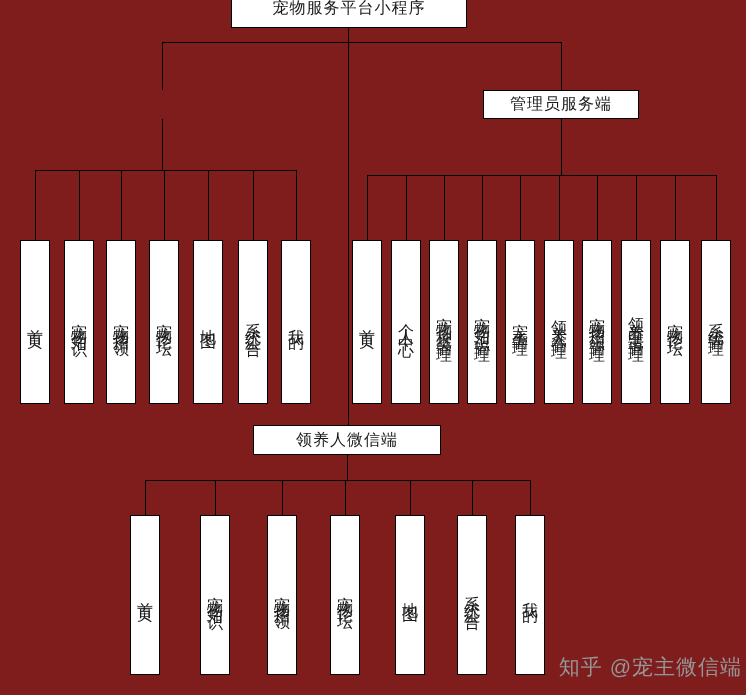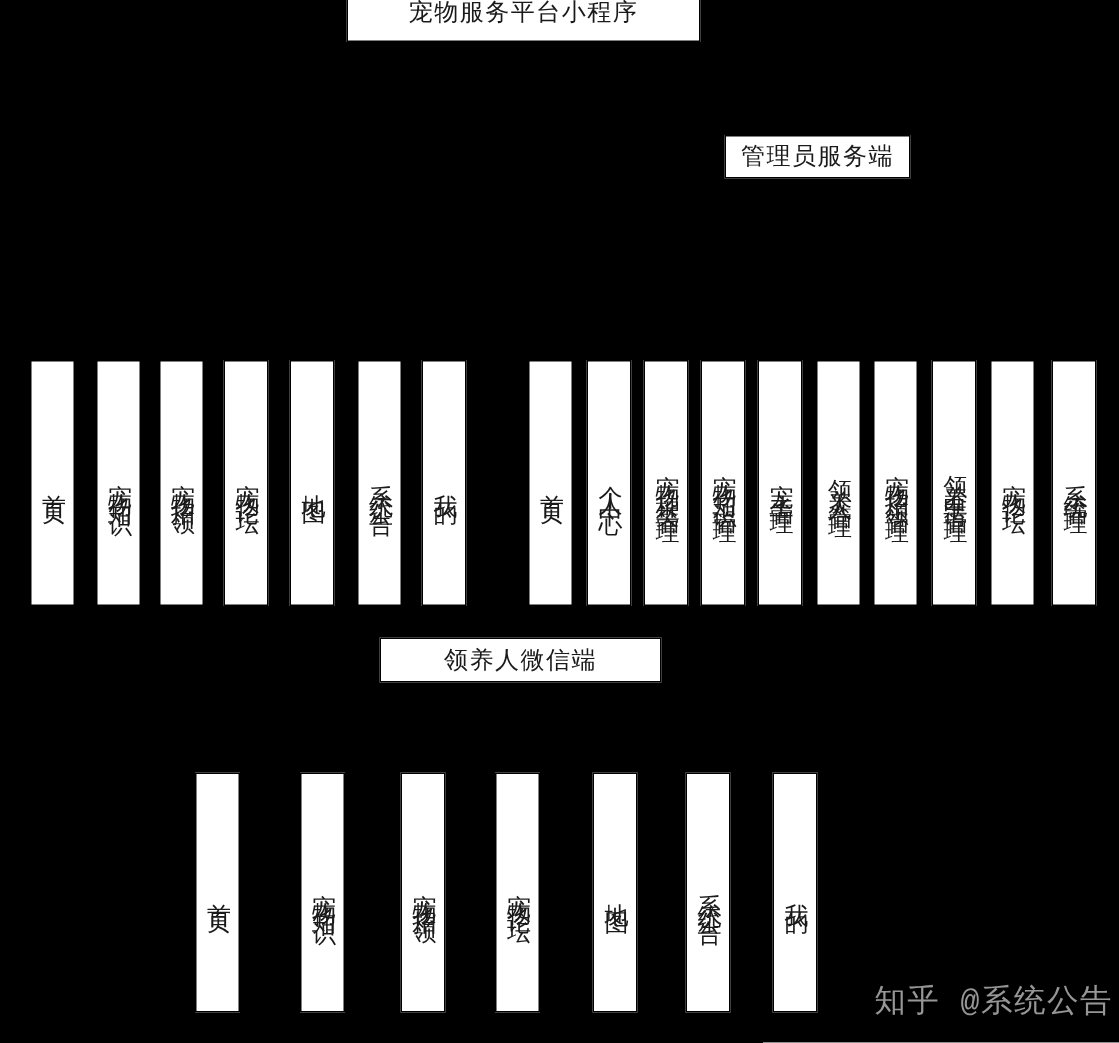--- a/index.html
+++ b/index.html
@@ -5,23 +5,22 @@
   * { margin: 0; padding: 0; box-sizing: border-box; }
   html, body { background: #ffffff; }
   body {
     font-family: "Liberation Sans", "DejaVu Sans", sans-serif;
     color: #1a1a1a;
   }
   .canvas {
     position: relative;
     width: 746px;
     height: 695px;
-    background: #000000;
+    background: #7f1d1d;
     overflow: hidden;
-    font-family: Liberation Mono, monospace;
   }
   .lines {
     position: absolute;
     left: 0; top: 0;
     width: 746px; height: 695px;
     pointer-events: none;
   }
   .hbox {
     position: absolute;
     border: 1px solid #000;
@@ -104,21 +103,21 @@
     <line x1="410" y1="480" x2="410" y2="515"></line>
     <line x1="472" y1="480" x2="472" y2="515"></line>
     <line x1="530" y1="480" x2="530" y2="515"></line>
   </svg>
 
   <div class="hbox" style="left:231px; top:-11px; width:236px; height:39px;">
     <span>宠物服务平台小程序</span>
   </div>
 
 
-  <div class="hbox" style="left:483px; top:90px; width:124px; height:29px;">
+  <div class="hbox" style="left:483px; top:90px; width:156px; height:29px;">
     <span>管理员服务端</span>
   </div>
 
   <div class="hbox" style="left:253px; top:425px; width:188px; height:30px;">
     <span>领养人微信端</span>
   </div>
 
   <div class="vbox" style="left:20px; top:240px; width:30px; height:164px;">
     <span class="vtext">首页</span>
   </div>
@@ -187,15 +186,15 @@
   <div class="vbox" style="left:395px; top:515px; width:30px; height:160px;">
     <span class="vtext">地图</span>
   </div>
   <div class="vbox" style="left:457px; top:515px; width:30px; height:160px;">
     <span class="vtext">系统公告</span>
   </div>
   <div class="vbox" style="left:515px; top:515px; width:30px; height:160px;">
     <span class="vtext">我的</span>
   </div>
 
-  <div class="watermark">知乎 @系统公告</div>
+  <div class="watermark">知乎 @宠主微信端</div>
 
 </div>
 
 </body></html>

